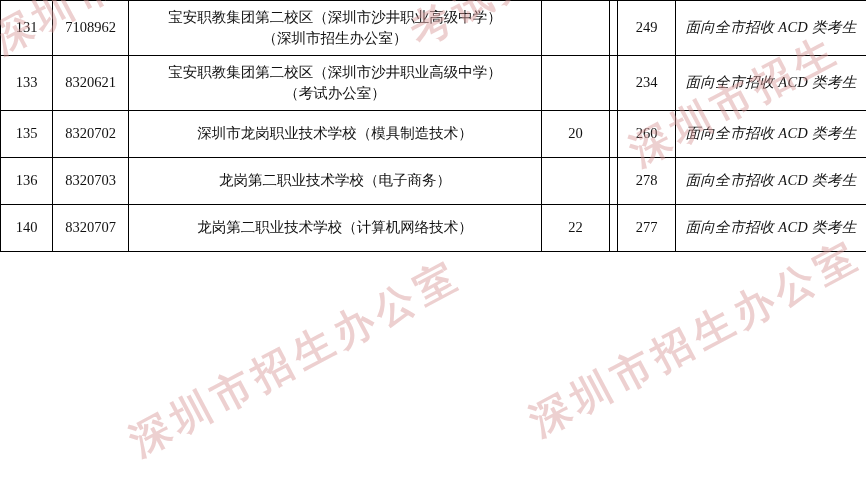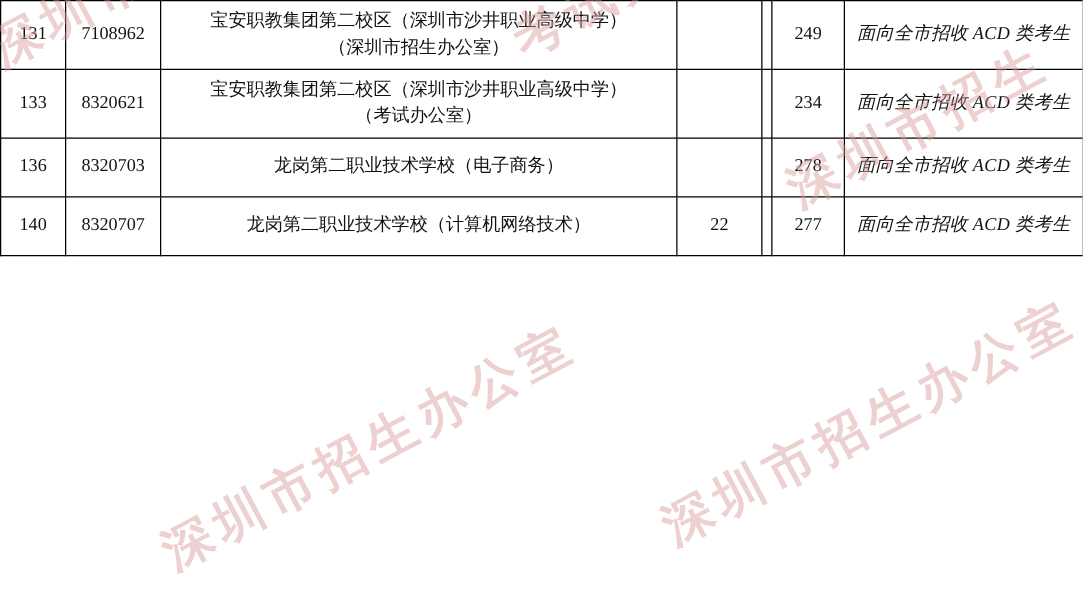--- a/index.html
+++ b/index.html
@@ -139,20 +139,31 @@
         <td class="name">
           <span class="l1">宝安职教集团第二校区（深圳市沙井职业高级中学）</span>
           <span class="l2">（考试办公室）</span>
         </td>
         <td class="score"></td>
         <td class="gap"></td>
         <td class="plan">234</td>
         <td class="note">面向全市招收 ACD 类考生</td>
       </tr>
       <tr class="tall">
+        <td class="no">135</td>
+        <td class="code">8320702</td>
+        <td class="name">
+          <span class="l1">深圳市龙岗职业技术学校（模具制造技术）</span>
+        </td>
+        <td class="score">20</td>
+        <td class="gap"></td>
+        <td class="plan">260</td>
+        <td class="note">面向全市招收 ACD 类考生</td>
+      </tr>
+      <tr class="tall">
         <td class="no">136</td>
         <td class="code">8320703</td>
         <td class="name">
           <span class="l1">龙岗第二职业技术学校（电子商务）</span>
         </td>
         <td class="score"></td>
         <td class="gap"></td>
         <td class="plan">278</td>
         <td class="note">面向全市招收 ACD 类考生</td>
       </tr>

